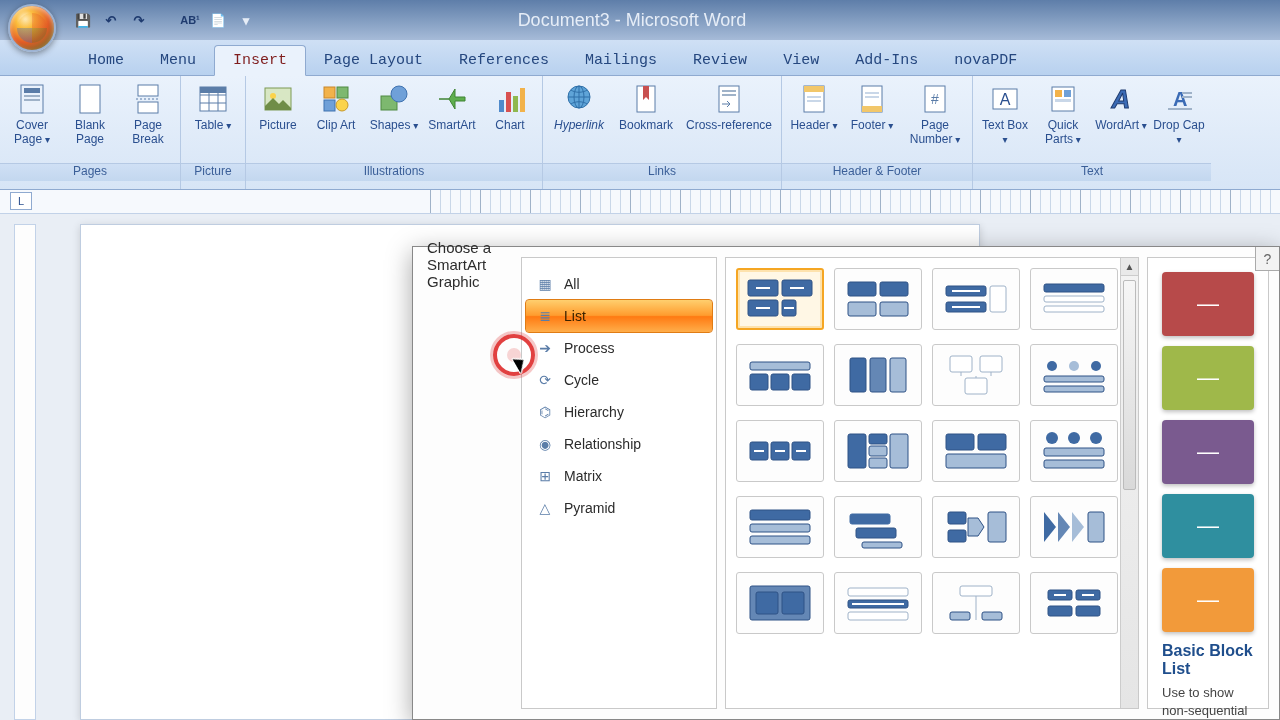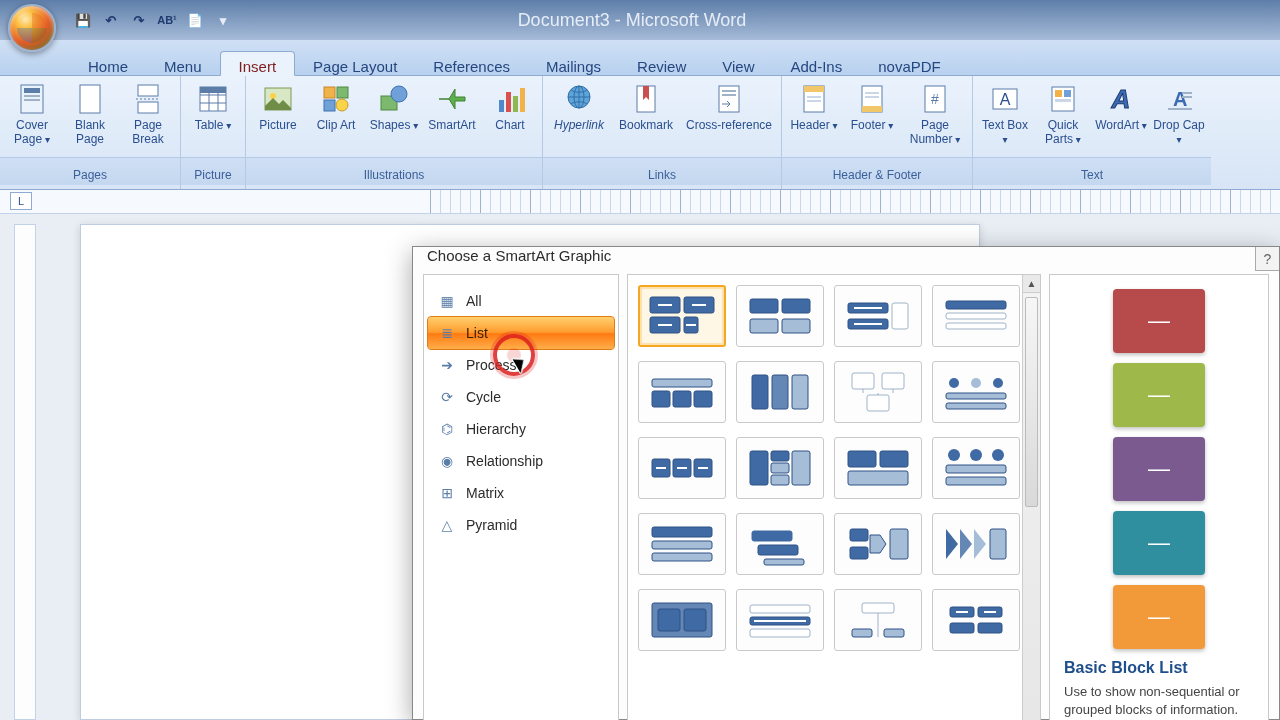--- a/index.html
+++ b/index.html
@@ -31,22 +31,22 @@
 
   
   .tabs {
     height: 36px;
     background: linear-gradient(#cfe0f5, #b8d1ef);
     display:flex; align-items:flex-end; padding-left:70px; gap:0;
     border-bottom:1px solid #8faad0;
     font-size:15px;
   }
   .tab {
-    padding:6px 18px 0; color:#25477f; cursor:pointer;
-    border-top-left-radius:4px; border-top-right-radius:4px;
+    padding:6px 18px 6px; color:#25477f; cursor:pointer;
+    border-top-left-radius:4px; border-top-right-radius:4px;font-family:Liberation Mono, monospace;
   }
   .tab.active {
     background:#eaf2fc; color:#7f1d1d;
     border:1px solid #8faad0; border-bottom:1px solid #eaf2fc;
     position:relative; top:1px;
   }
 
   
   .ribbon {
     height: 114px;
@@ -54,21 +54,21 @@
     border-bottom:1px solid #8faad0;
     display:flex; align-items:stretch;
   }
   .group {
     border-right:1px solid #b5c9e4;
     display:flex; flex-direction:column; justify-content:space-between;
     padding:3px 4px 0;
   }
   .group-body { display:flex; gap:2px; flex:1; align-items:flex-start;}
   .group-label {
-    text-align:center; font-size:12px; color:#3b5f98; padding:10px 0 3px;
+    text-align:center; font-size:12px; color:#3b5f98; padding:0 0 3px;
     background:linear-gradient(#cfe0f5,#c3d7ef);
     border-top:1px solid #b5c9e4;
     margin: 8px -4px;
   }
   .rbtn {
     display:flex; flex-direction:column; align-items:center; justify-content:flex-start;
     width:56px; padding:2px 2px 0; text-align:center; font-size:12px; color:#2a4f8f;
     border-radius:3px; cursor:pointer;
   }
   .rbtn .ic {
@@ -106,21 +106,21 @@
   }
   .page {
     position:absolute; left:80px; top:10px; width:900px; bottom:0;
     background:#fff; border:1px solid #bfcde0; box-shadow:0 2px 8px rgba(0,0,0,.15);
   }
 
   
   .dialog {
     position:absolute; left:412px; top:246px; width:868px; height:474px;
     background:#fdfdfd; border:1px solid #888; box-shadow:0 6px 24px rgba(0,0,0,.35);
-    display:flex; flex-direction:column;
+    display:flex; flex-direction:row;
   }
   .dlg-title {
     height:34px; display:flex; align-items:center; padding:0 14px;
     font-size:15px; color:#2c2c2c;
   }
   .dlg-close {
     position:absolute; right:0; top:0; width:24px; height:24px;
     border:1px solid #aaa; border-top:none; border-right:none;
     background:#f3f3f3; display:flex; align-items:center; justify-content:center;
     font-size:14px; color:#666; cursor:pointer;
@@ -196,21 +196,21 @@
 </style>
 </head>
 <body>
 
 <div class="qat">
   <div class="office-btn"></div>
   <div class="qat-items">
     <span class="qat-icon">💾</span>
     <span class="qat-icon">↶</span>
     <span class="qat-icon">↷</span>
-    <span class="qat-icon" style="font-size:11px;">AB¹</span>
+    <span class="qat-icon" style="font-size:11px;margin-left:23px;">AB¹</span>
     <span class="qat-icon">📄</span>
     <span class="qat-icon" style="color:#e6edf7;">▾</span>
   </div>
   <div class="title">
     <span>Document3 - Microsoft Word</span>
   </div>
 </div>
 
 <div class="tabs">
   <div class="tab">Home</div>

